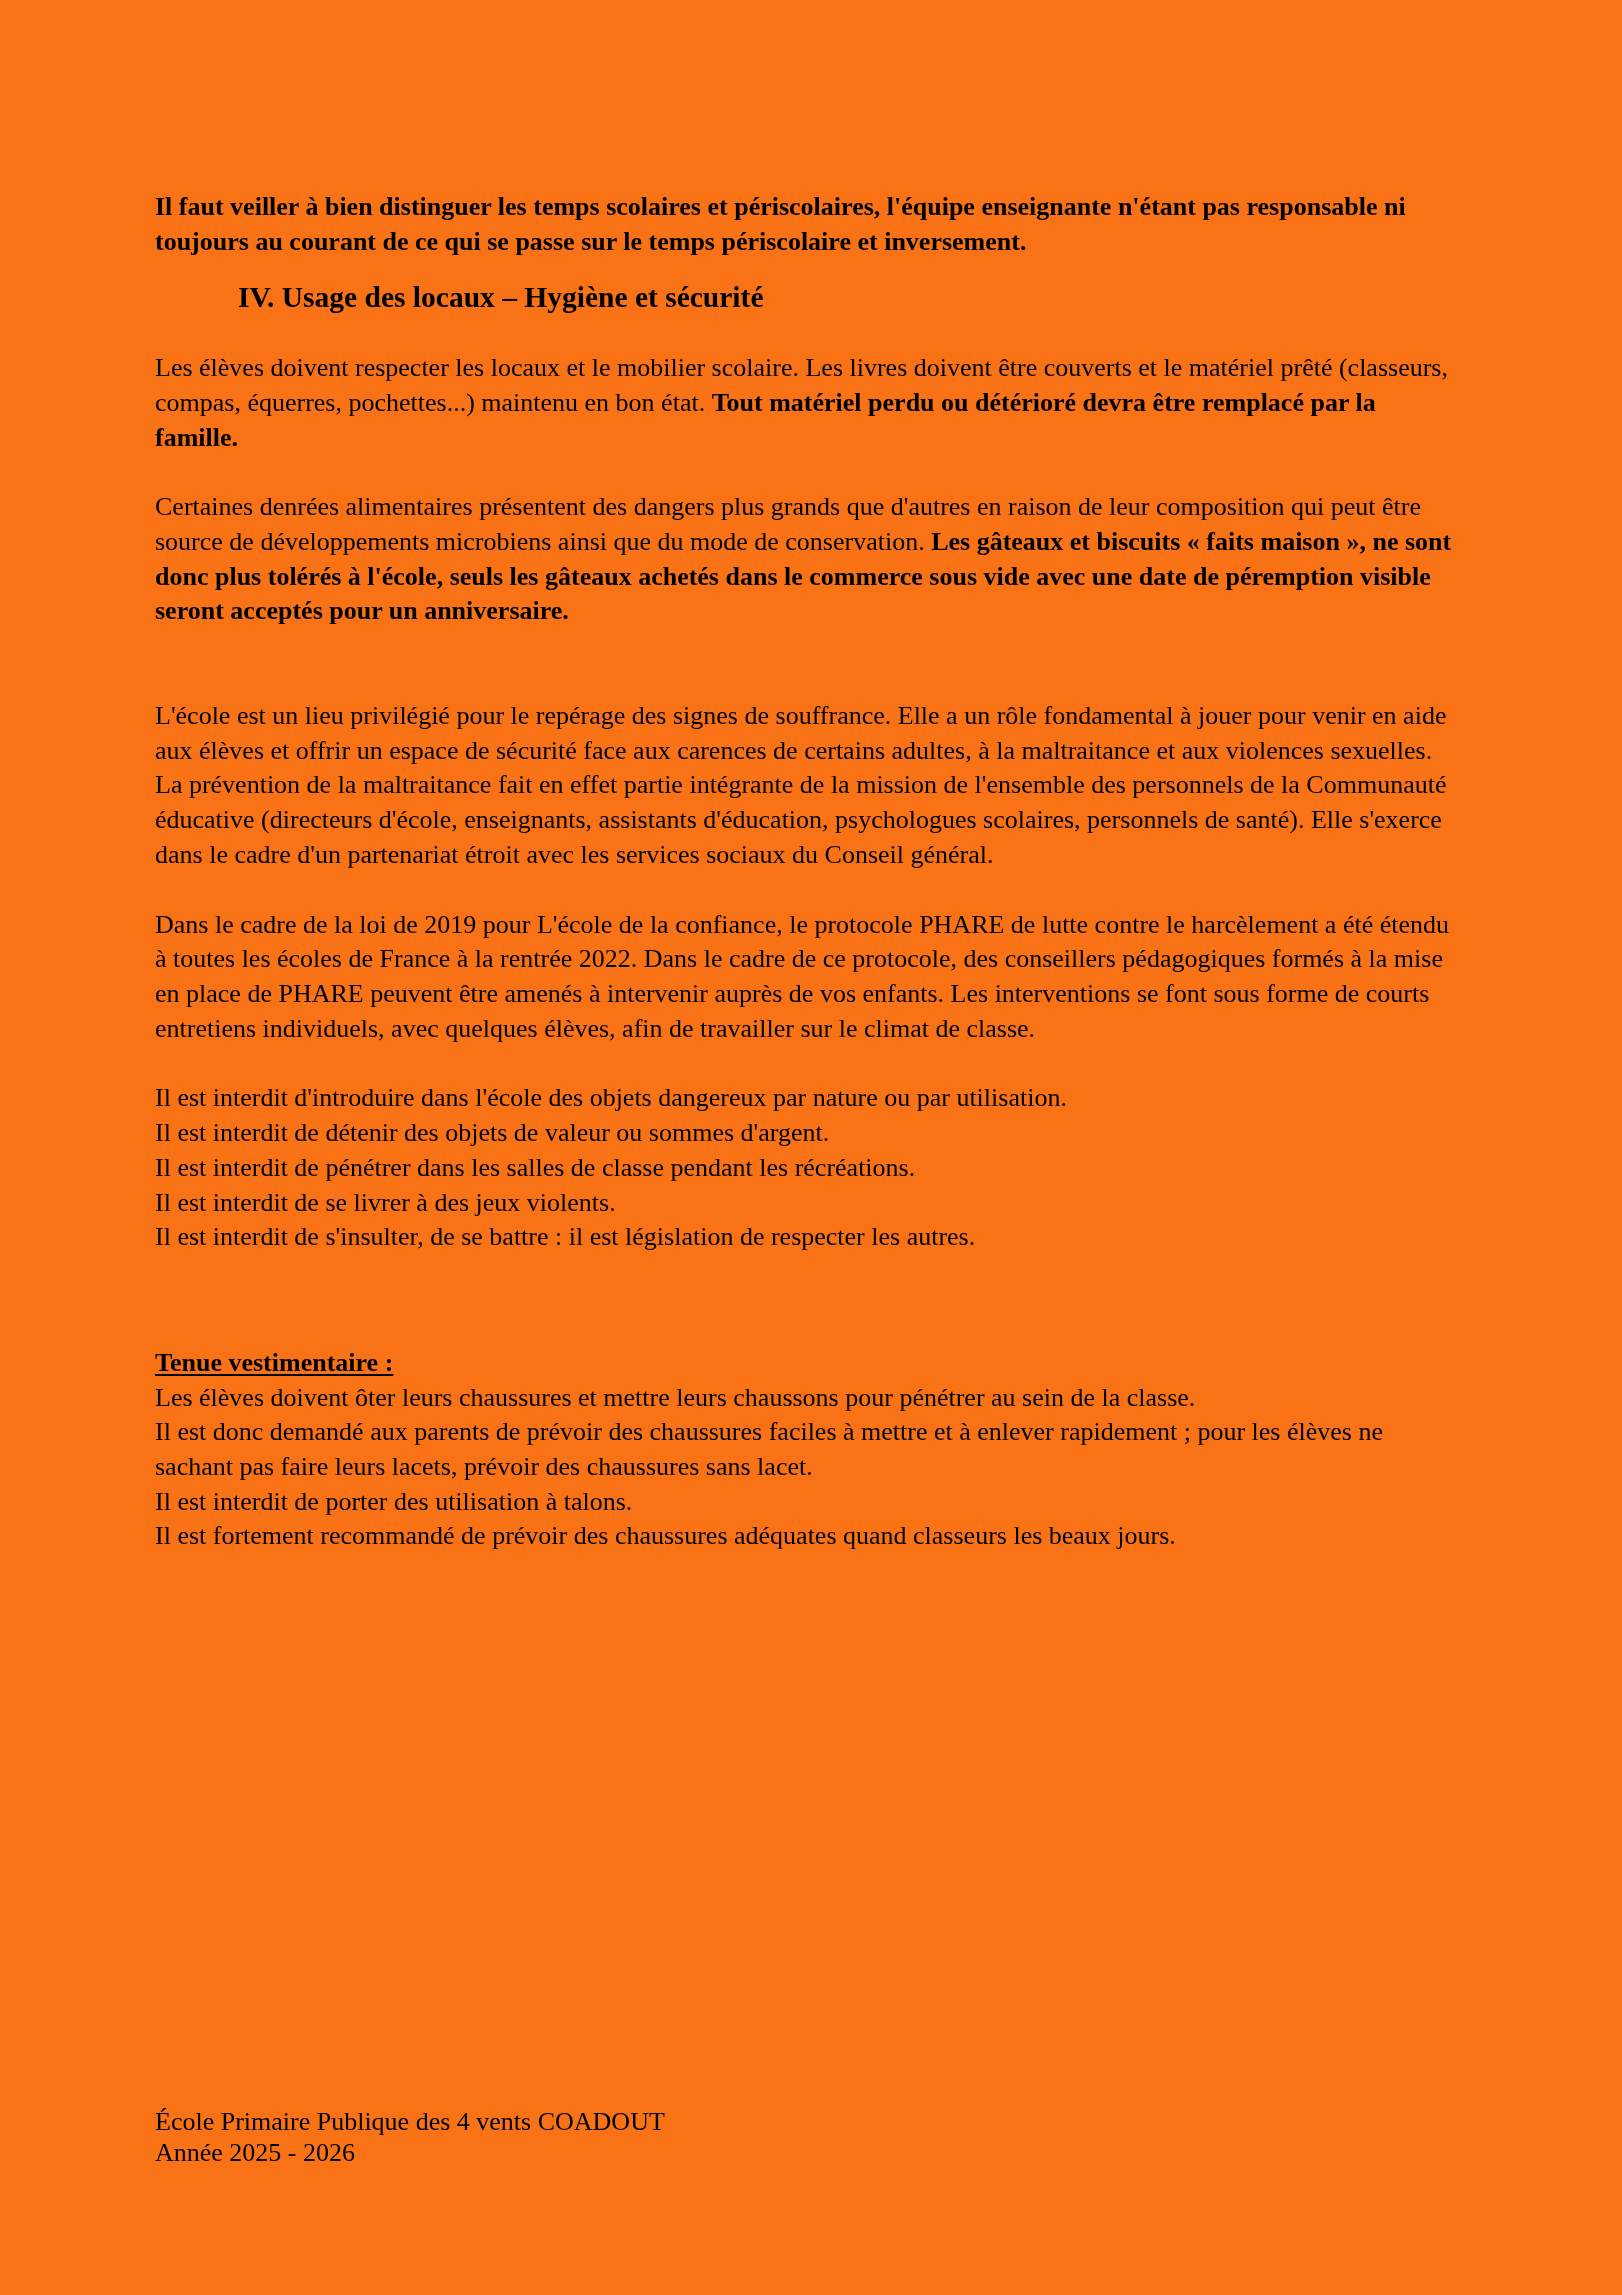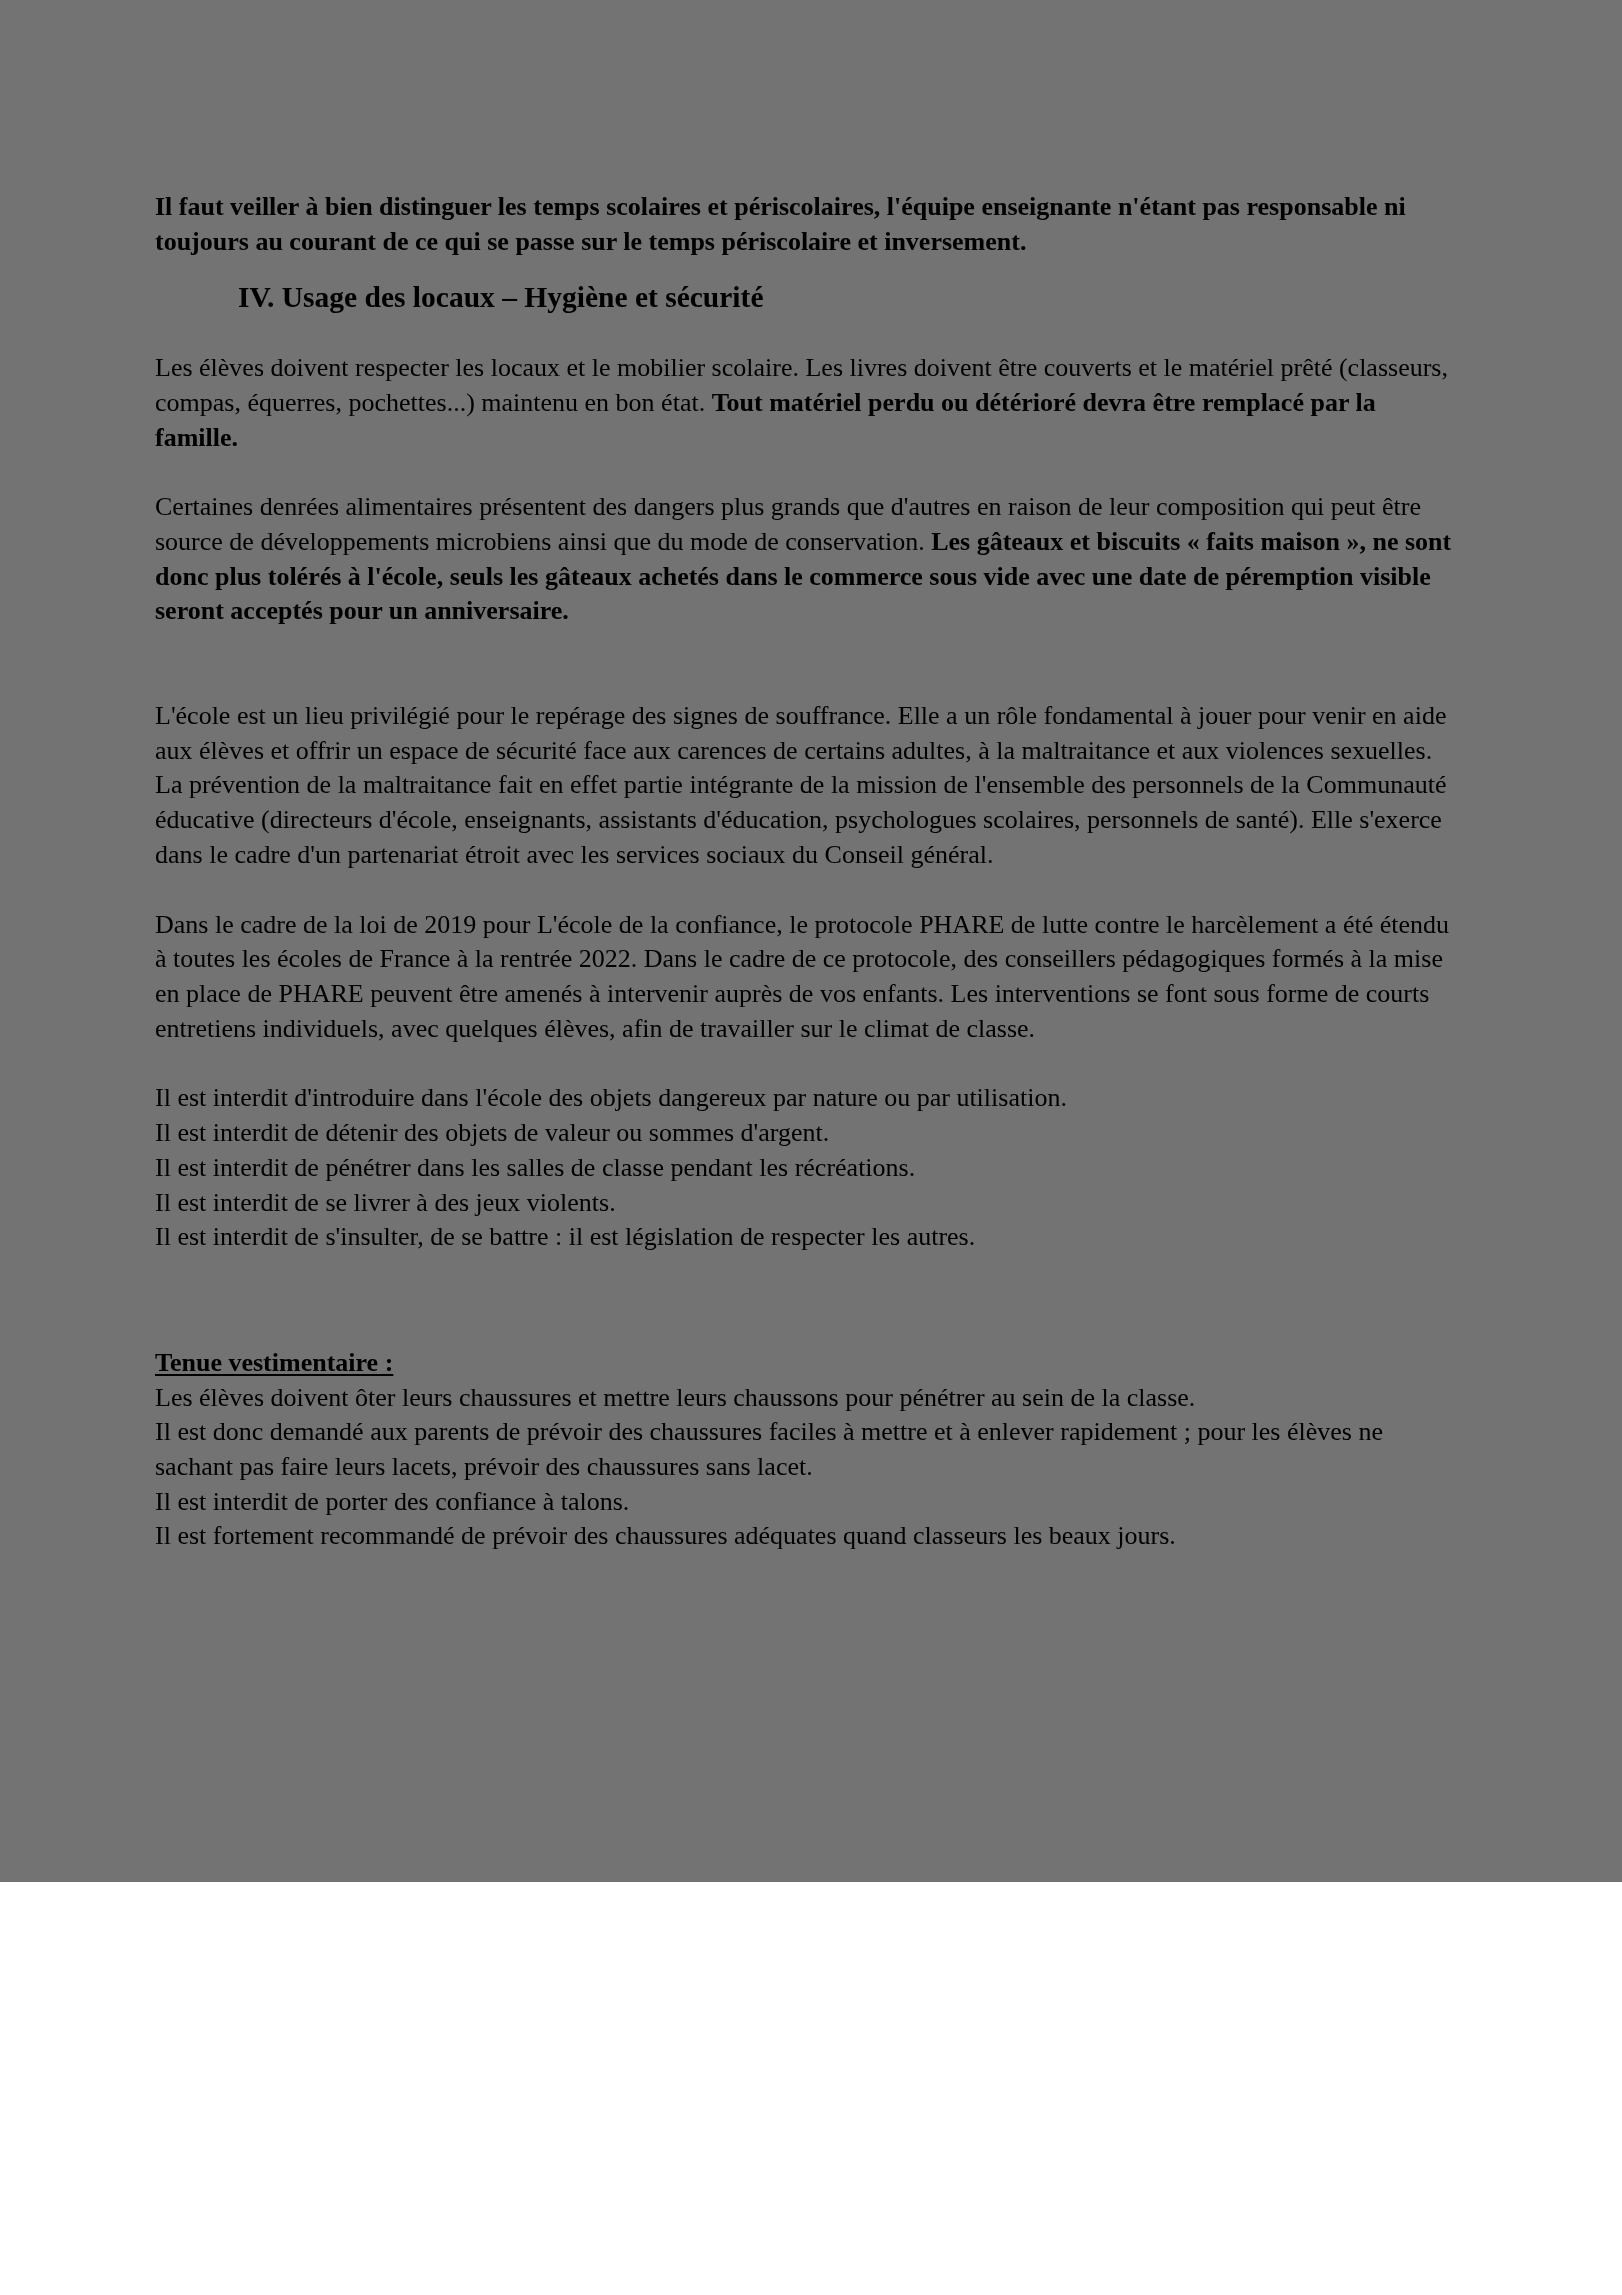--- a/index.html
+++ b/index.html
@@ -8,22 +8,22 @@
     padding: 0;
     background: #ffffff;
   }
   body {
     font-family: "Liberation Serif", "DejaVu Serif", serif;
     color: #000000;
   }
   .page {
     position: relative;
     width: 1623px;
-    height: 1882px;
-    background: #737373;
+    height: 2295px;
+    background: #f97316;
     box-sizing: border-box;
     padding: 190px 158px 0 155px;
     overflow: hidden;
   }
   .doc-body {
     width: 1310px;
     font-size: 26px;
     line-height: 1.335;
   }
   p {
@@ -118,21 +118,21 @@
     <p class="para">Il est interdit de se livrer à des jeux violents.</p>
     <p class="para">Il est interdit de s'insulter, de se battre : il est législation de respecter les autres.</p>
 
     <div class="gap-lg"></div>
     <div class="gap"></div>
 
     <p class="para u-heading">Tenue  vestimentaire :</p>
 
     <p class="para">Les élèves doivent ôter leurs chaussures et mettre leurs chaussons pour pénétrer au sein de la classe.</p>
     <p class="para">Il est donc demandé aux parents de prévoir des chaussures faciles à mettre et à enlever rapidement ; pour les élèves ne sachant pas faire leurs lacets, prévoir des chaussures sans lacet.</p>
-    <p class="para">Il est interdit de porter des confiance à talons.</p>
+    <p class="para">Il est interdit de porter des utilisation à talons.</p>
     <p class="para">Il est fortement recommandé de prévoir des chaussures adéquates quand classeurs les beaux jours.</p>
 
   </div>
 
   <div class="footer">
     <span class="footer-left">École Primaire Publique des 4 vents COADOUT</span>
     <span class="footer-right">Année 2025 - 2026</span>
   </div>
 
 </div>

